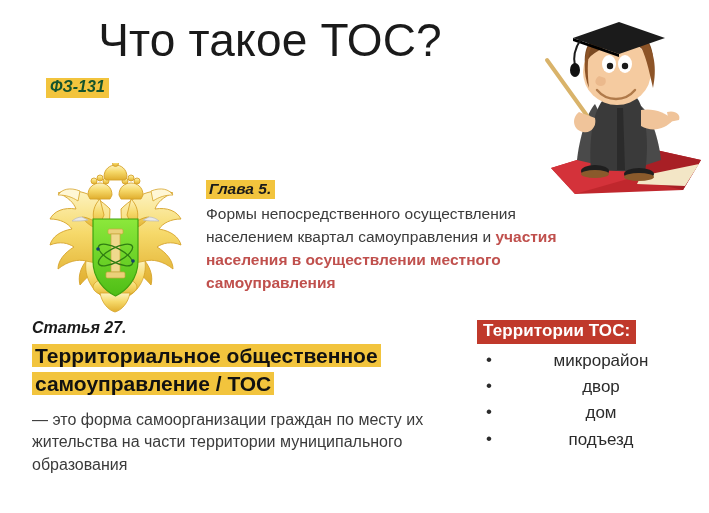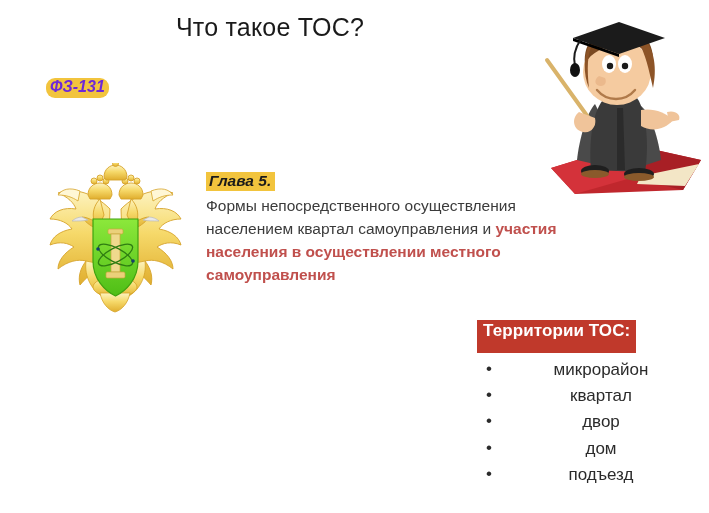--- a/index.html
+++ b/index.html
@@ -18,21 +18,21 @@
     color: #231f20;
   }
 
   
   #page-title {
     position: absolute;
     left: 0;
     top: 13px;
     width: 540px;
     text-align: center;
-    font-size: 25px;
+    font-size: 46px;
     font-weight: 400;
     letter-spacing: 0.2px;
     color: #1a1a1a;
     white-space: nowrap;
   }
 
   
   .hl {
     background: #F2C43D;
     box-decoration-break: clone;
@@ -45,25 +45,24 @@
     position: absolute;
     left: 46px;
     top: 78px;
     width: 430px;
   }
   #fz-label {
     display: inline-block;
     font-size: 16px;
     font-weight: bold;
     font-style: italic;
-    color: #6d28d9;
+    color: #14532d;
     background: #F2C43D;
     padding: 1px 4px 2px 4px;
     line-height: 1.05;
-    border-radius: 9px;
   }
   #fz-text {
     margin-top: 3px;
     font-size: 17px;
     line-height: 1.38;
     color: #3b3b3b;
     font-weight: 400;
   }
 
   
@@ -72,21 +71,21 @@
     left: 38px;
     top: 163px;
     width: 155px;
     height: 150px;
   }
 
   
   #chapter-block {
     position: absolute;
     left: 206px;
-    top: 172px;
+    top: 180px;
     width: 360px;
   }
   #chapter-label {
     display: inline-block;
     font-size: 15.5px;
     font-weight: bold;
     font-style: italic;
     color: #1a1a1a;
     background: #F2C43D;
     padding: 1px 4px 2px 3px;
@@ -137,21 +136,21 @@
     left: 477px;
     top: 320px;
     width: 215px;
   }
   #territories-title {
     display: inline-block;
     background: #C0392B;
     color: #ffffff;
     font-size: 17px;
     font-weight: bold;
-    padding: 2px 6px 12px 6px;
+    padding: 2px 6px 3px 6px;
     line-height: 1.1;
     letter-spacing: 0.1px;
   }
   #territories-list {
     list-style: none;
     margin: 4px 0 0 0;
     padding: 0;
     text-align: center;
   }
   #territories-list li {
@@ -316,25 +315,32 @@
     </svg>
   </div>
 
   <div id="chapter-block">
     <div id="chapter-label">Глава 5.</div>
     <div id="chapter-text">
       <span>Формы непосредственного осуществления населением квартал самоуправления и </span><span class="accent">участия населения в осуществлении местного самоуправления</span>
     </div>
   </div>
 
+  <div id="article-block">
+    <div id="article-label">Статья 27.</div>
+    <div id="article-title">
+      <span class="hl">Территориальное общественное</span><br>
+      <span class="hl">самоуправление / ТОС</span>
+    </div>
+    <div id="article-body">— это форма самоорганизации граждан по месту их жительства на части территории муниципального образования</div>
+  </div>
 
   <div id="territories">
     <div id="territories-title">Территории ТОС:</div>
     <ul id="territories-list">
       <li>микрорайон</li>
-      <li>квартал</li>
       <li>двор</li>
       <li>дом</li>
       <li>подъезд</li>
     </ul>
   </div>
 
 </div>
 
 </body></html>

